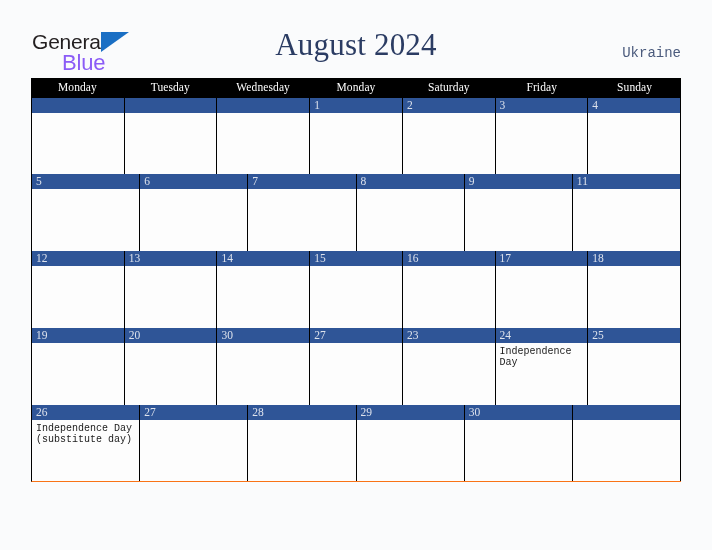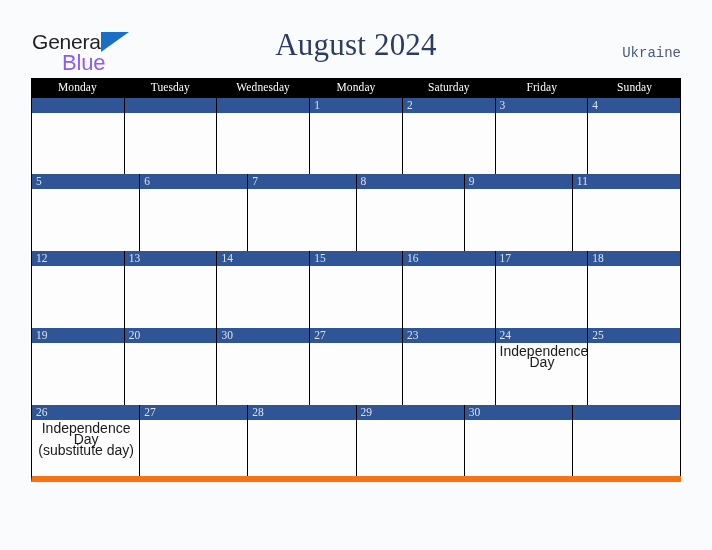--- a/index.html
+++ b/index.html
@@ -117,21 +117,21 @@
     display: flex;
     width: 650px;
     height: 77px;
     border-left: 1px solid #000000;
     box-sizing: border-box;
   }
   .week-row.first {
     border-top: 1px solid #000000;
   }
   .week-row:last-child {
-    border-bottom: 6px solid #f97316;
+    border-bottom: 1px solid #f97316;
   }
 
   .day-cell {
     flex: 1 1 0;
     min-width: 0;
     border-right: 1px solid #000000;
     box-sizing: border-box;
     background: #fdfdfd;
     display: flex;
     flex-direction: column;
@@ -151,26 +151,25 @@
     font-size: 11.5px;
     color: #dde2ec;
     line-height: 15px;
   }
   .day-body {
     flex: 1 1 auto;
     padding: 3px 3px 0 4px;
     overflow: hidden;
   }
   .event {
-    font-family: Liberation Sans, sans-serif;
-    font-size: 14px;
+    font-family: Liberation Mono, monospace;
+    font-size: 10px;
     color: #1a1a1a;
     line-height: 11px;
     white-space: pre-line;
-    text-align: center;
   }
 </style>
 </head>
 <body>
 
 <div class="page">
 
   <div class="header">
 
     <div class="logo">

